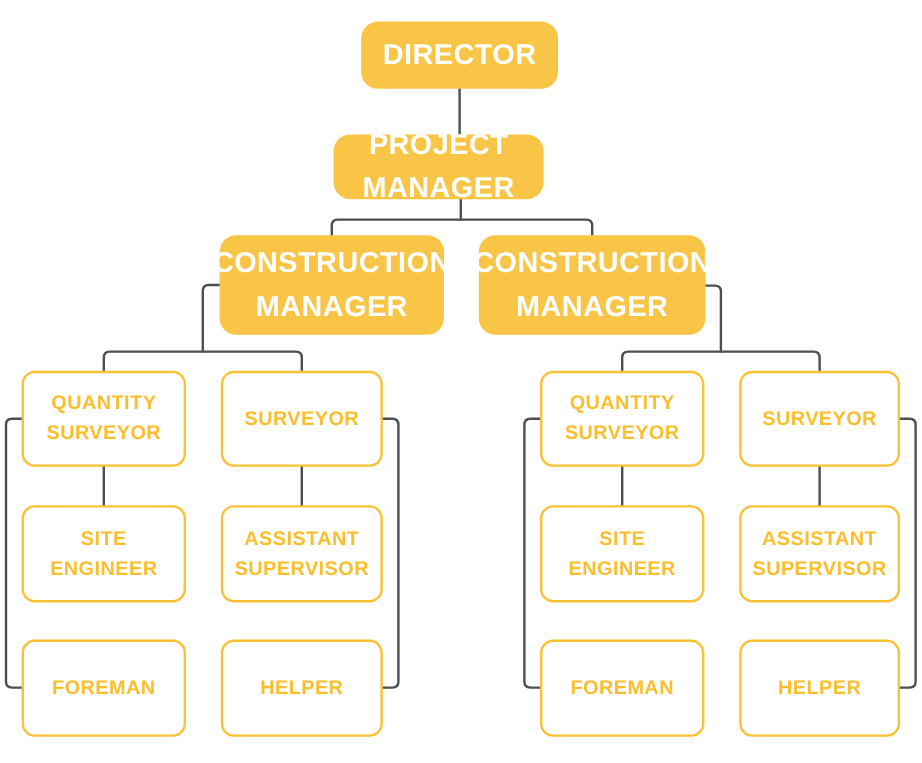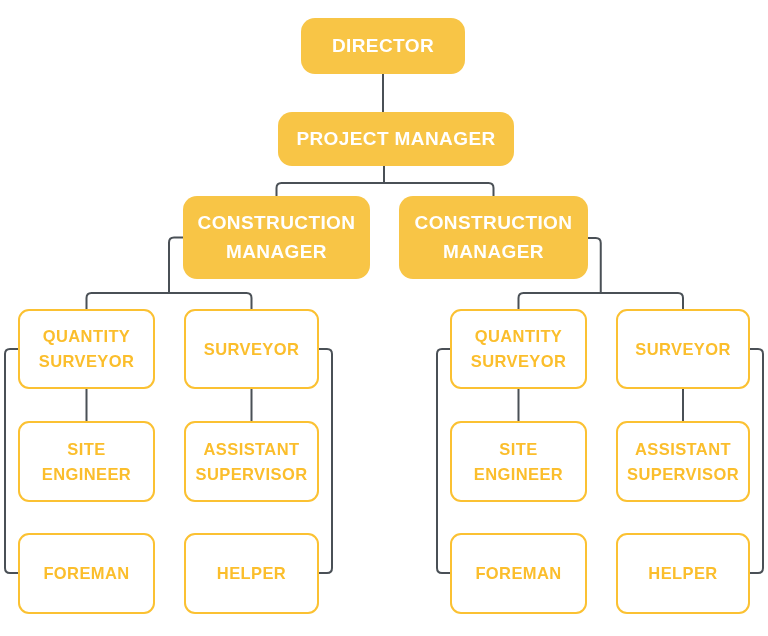--- a/index.html
+++ b/index.html
@@ -39,21 +39,21 @@
     text-align: center;
     font-weight: 800;
     letter-spacing: 0.4px;
     line-height: 1.5;
     text-transform: uppercase;
   }
   .node.filled {
     background: var(--node-fill);
     color: var(--node-text);
     border-radius: 14px;
-    font-size: 19px;
+    font-size: 24px;
     padding: 16px 4px;
   }
   .node.outlined {
     background: #FFFFFF;
     color: var(--outline-text);
     border: 2.5px solid var(--outline-color);
     border-radius: 11px;
     font-size: 16.5px;
     padding: 0 5px;
   }
@@ -76,21 +76,21 @@
     <path class="edge" d="M 518.5 389 V 421"></path>
     <path class="edge" d="M 683 389 V 421"></path>
     <path class="edge" d="M 18 349 H 10 Q 5 349 5 354 V 568 Q 5 573 10 573 H 18"></path>
     <path class="edge" d="M 319 349 H 327 Q 332 349 332 354 V 568 Q 332 573 327 573 H 319"></path>
     <path class="edge" d="M 450 349 H 442 Q 437 349 437 354 V 568 Q 437 573 442 573 H 450"></path>
     <path class="edge" d="M 750 349 H 758 Q 763 349 763 354 V 568 Q 763 573 758 573 H 750"></path>
   </svg>
 
   <div class="node filled" style="left:301px; top:18px;  width:164px; height:56px;">DIRECTOR</div>
 
-  <div class="node filled" style="left:278px; top:112px; width:236px; height:54px;">PROJECT MANAGER</div>
+  <div class="node filled" style="left:278px; top:112px; width:175px; height:54px;">PROJECT MANAGER</div>
 
   <div class="node filled" style="left:183px; top:196px; width:187px; height:83px;">CONSTRUCTION MANAGER</div>
 
   <div class="node filled" style="left:399px; top:196px; width:189px; height:83px;">CONSTRUCTION MANAGER</div>
 
   <div class="node outlined" style="left:18px;  top:309px; width:137px; height:80px;">QUANTITY SURVEYOR</div>
 
   <div class="node outlined" style="left:184px; top:309px; width:135px; height:80px;">SURVEYOR</div>
 
   <div class="node outlined" style="left:18px;  top:421px; width:137px; height:81px;">SITE ENGINEER</div>

